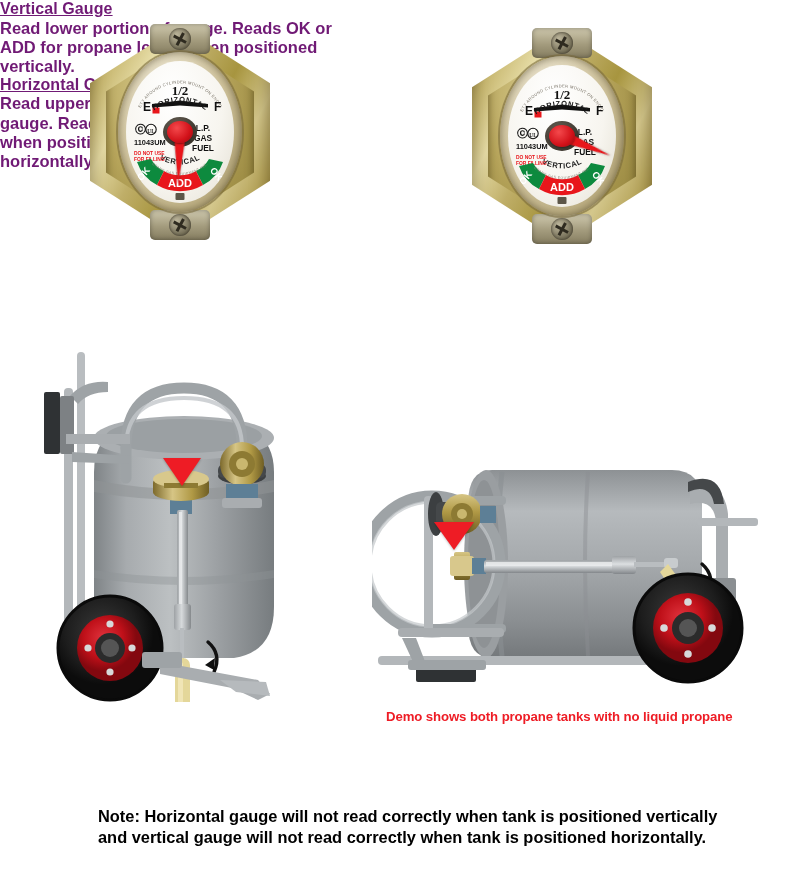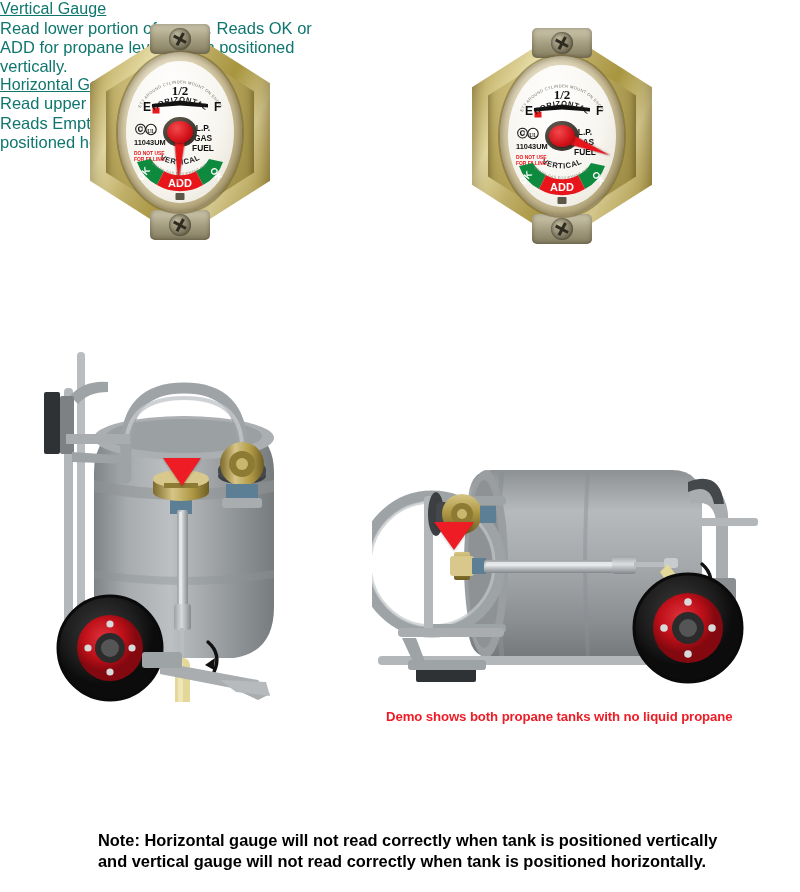--- a/index.html
+++ b/index.html
@@ -6,34 +6,34 @@
   html,body{margin:0;padding:0;}
   body{
     width:800px;height:892px;background:#ffffff;
     font-family:"Liberation Sans", sans-serif;
     position:relative;overflow:hidden;
     -webkit-font-smoothing:antialiased;
   }
   .page{position:relative;width:800px;height:892px;}
 
   
-  .caption{font-weight:normal;color:#0f766e;line-height:1.16;}
+  .caption{font-weight:bold;color:#701a75;line-height:1.16;}
   .caption .head{text-decoration:underline;display:block;font-size:16px;letter-spacing:.1px;}
   .caption .body{display:block;font-size:16.5px;}
   .cap-left{left:22px;top:244px;width:350px;font-size:16.5px;}
   .cap-right{left:452px;top:262px;width:230px;font-size:16.5px;}
 
   .demo-note{
     position:absolute;left:386px;top:709px;width:420px;
     color:#ee1c25;font-weight:bold;font-size:13.2px;letter-spacing:-0.1px;
     white-space:nowrap;
   }
   .bottom-note{
     position:absolute;left:98px;top:806px;width:640px;
-    color:#000;font-weight:bold;font-size:16.4px;line-height:1.27;margin-top:24px;
+    color:#000;font-weight:bold;font-size:16.4px;line-height:1.27;
   }
 
   
   .gauge{position:absolute;width:200px;height:220px;}
   .gauge .hexwrap{position:absolute;inset:0;}
   .hex{
     position:absolute;left:10px;top:4px;width:180px;height:212px;
     background:
       linear-gradient(118deg,#8d7a3a 0%,#c9b972 14%,#e6dca6 27%,#bfae68 42%,
                       #a7953f 58%,#d4c78c 74%,#b4a257 88%,#7d6c30 100%);

